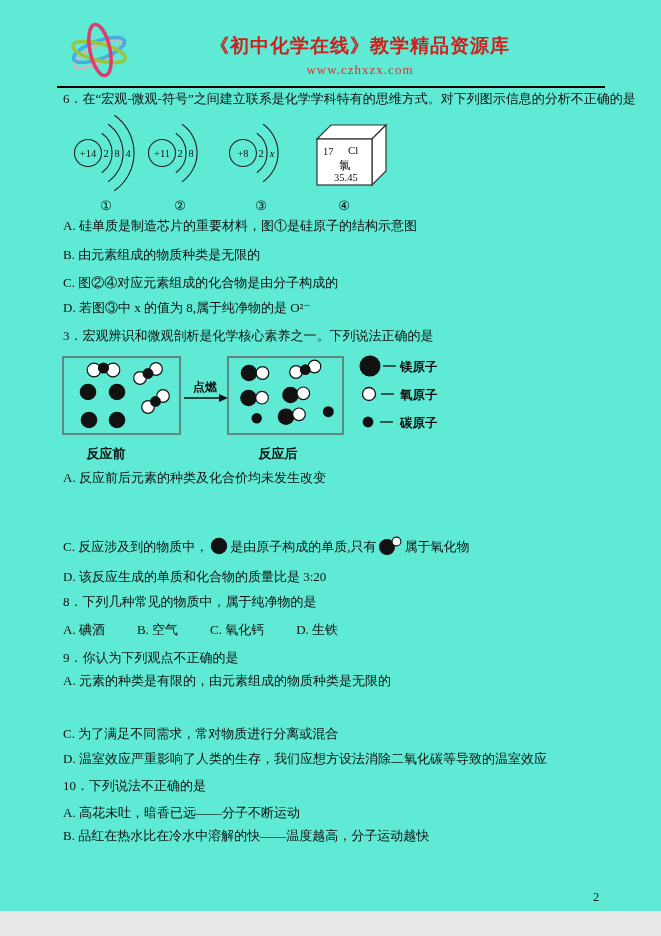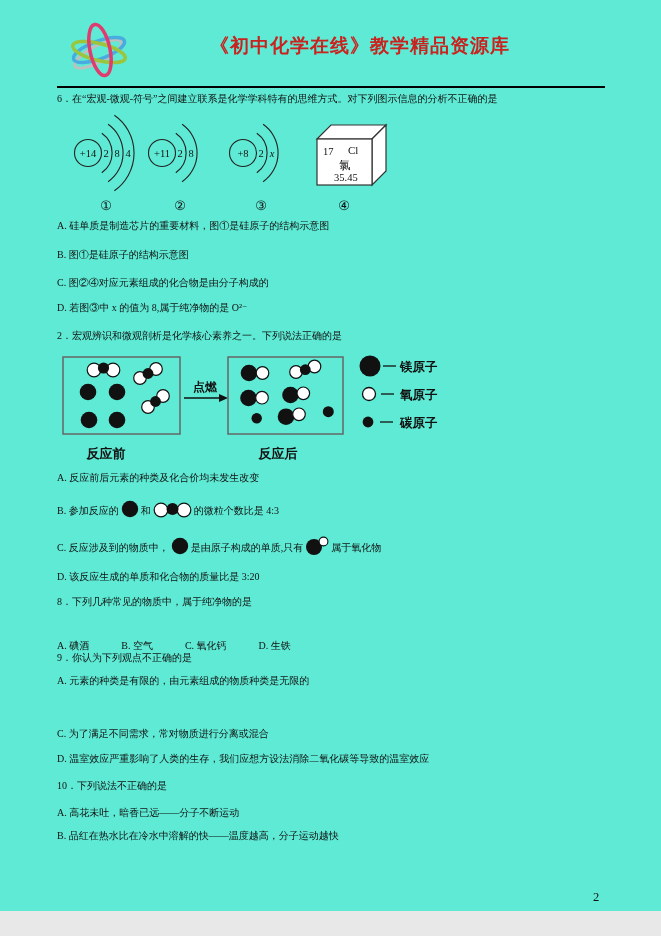--- a/index.html
+++ b/index.html
@@ -1,45 +1,46 @@
 <!DOCTYPE html>
 <html><head>
 <meta charset="utf-8">
 <style>
   html,body{margin:0;padding:0;background:#e8e8e8;}
   .page{
     position:relative;width:661px;height:911px;margin:0 auto;background:#5eead4;
     font-family:"Liberation Serif","DejaVu Serif",serif;color:#111;overflow:hidden;padding-left:12px;
   }
   .abs{position:absolute;}
-  .line{position:absolute;left:57px;width:560px;font-size:10px;line-height:18px;white-space:nowrap;}
+  .line{position:absolute;left:63px;width:560px;font-size:13px;line-height:18px;white-space:nowrap;}
   .header-text{position:absolute;left:150px;top:33px;width:420px;text-align:center;}
   .header-title{font-size:19px;font-weight:bold;color:#c8231f;letter-spacing:1px;}
   .header-url{font-size:13px;color:#cd3a36;margin-top:3px;letter-spacing:1px;}
   .header-rule{position:absolute;left:57px;top:86px;width:548px;border-top:2px solid #000;}
-  .opt-row{display:flex;gap:32px;margin-top:16px;}
+  .opt-row{display:flex;gap:32px;}
   .sym{vertical-align:-4px;margin:0 2px;}
   svg text{font-family:"Liberation Serif","DejaVu Serif",serif;fill:#111;}
   .pagenum{position:absolute;left:593px;top:890px;font-size:12.5px;}
 </style>
 </head>
 <body>
 
 <div class="page">
 
   <svg class="abs" style="left:62px;top:20px" width="80" height="66" viewBox="0 0 80 66">
     <g fill="none" stroke-linecap="round">
       <ellipse cx="36" cy="34" rx="26" ry="8" stroke="#bfbfbf" stroke-width="3" transform="rotate(-28 36 34)"></ellipse>
       <ellipse cx="37" cy="30" rx="27" ry="9" stroke="#49ace0" stroke-width="3.5" transform="rotate(-20 37 30)"></ellipse>
       <ellipse cx="37" cy="32" rx="27" ry="8.5" stroke="#9bc53d" stroke-width="3.5" transform="rotate(14 37 32)"></ellipse>
       <ellipse cx="38" cy="30" rx="26" ry="10" stroke="#e13a6f" stroke-width="3.5" transform="rotate(78 38 30)"></ellipse>
     </g>
   </svg>
   <div class="header-text">
     <div class="header-title">《初中化学在线》教学精品资源库</div>
+    <div class="header-url">www.czhxzx.com</div>
   </div>
   <div class="header-rule"></div>
 
   <div class="line" style="top:90px">6．在“宏观-微观-符号”之间建立联系是化学学科特有的思维方式。对下列图示信息的分析不正确的是</div>
 
   <svg class="abs" style="left:57px;top:112px" width="430" height="104" viewBox="0 0 430 104">
     <g stroke="#222" stroke-width="1.1" fill="none">
 
       <circle cx="31" cy="41" r="13.5"></circle>
       <path d="M44.8,21.3 A24,24 0 0 1 44.8,60.7"></path>
@@ -80,25 +81,25 @@
     </g>
     <g font-size="13" text-anchor="middle">
       <text x="49" y="98">①</text>
       <text x="123" y="98">②</text>
       <text x="204" y="98">③</text>
       <text x="287" y="98">④</text>
     </g>
   </svg>
 
   <div class="line" style="top:217px">A. 硅单质是制造芯片的重要材料，图①是硅原子的结构示意图</div>
-  <div class="line" style="top:246px">B. 图①是硅原子的结构示意图</div>
+  <div class="line" style="top:246px">B. 由元素组成的物质种类是无限的</div>
   <div class="line" style="top:274px">C. 图②④对应元素组成的化合物是由分子构成的</div>
   <div class="line" style="top:299px">D. 若图③中 x 的值为 8,属于纯净物的是 O²⁻</div>
 
-  <div class="line" style="top:327px">2．宏观辨识和微观剖析是化学核心素养之一。下列说法正确的是</div>
+  <div class="line" style="top:327px">3．宏观辨识和微观剖析是化学核心素养之一。下列说法正确的是</div>
 
   <svg class="abs" style="left:57px;top:352px" width="430" height="115" viewBox="0 0 430 115">
 
     <rect x="6" y="5" width="117" height="77" fill="none" stroke="#666" stroke-width="1.5"></rect>
     <g>
 
       <circle cx="37" cy="18" r="6.8" fill="#fff" stroke="#111" stroke-width="1.2"></circle>
       <circle cx="56" cy="18" r="6.8" fill="#fff" stroke="#111" stroke-width="1.2"></circle>
       <circle cx="46.5" cy="16" r="5.6" fill="#111"></circle>
 
@@ -158,29 +159,20 @@
       <text x="343" y="74.5" font-size="12.5" font-weight="bold">碳原子</text>
     </g>
     <g font-size="13" font-weight="bold" text-anchor="middle">
       <text x="49" y="106">反应前</text>
       <text x="221" y="106">反应后</text>
     </g>
   </svg>
 
   <div class="line" style="top:469px">A. 反应前后元素的种类及化合价均未发生改变</div>
 
-  <div class="line" style="top:500px">
-    <span>B. 参加反应的</span><svg class="sym" width="18" height="18" viewBox="0 0 18 18">
-        <circle cx="9" cy="9" r="8.2" fill="#111"></circle>
-      </svg><span>和</span><svg class="sym" width="39" height="18" viewBox="0 0 39 18">
-        <circle cx="8" cy="10" r="6.8" fill="#fff" stroke="#111" stroke-width="1.2"></circle>
-        <circle cx="31" cy="10" r="6.8" fill="#fff" stroke="#111" stroke-width="1.2"></circle>
-        <circle cx="19.5" cy="9" r="6" fill="#111"></circle>
-      </svg><span>的微粒个数比是 4:3</span>
-  </div>
 
   <div class="line" style="top:536px">
     <span>C. 反应涉及到的物质中，</span><svg class="sym" width="18" height="18" viewBox="0 0 18 18">
         <circle cx="9" cy="9" r="8.2" fill="#111"></circle>
       </svg><span>是由原子构成的单质,只有</span><svg class="sym" width="24" height="19" viewBox="0 0 24 19">
         <circle cx="9" cy="11" r="8" fill="#111"></circle>
         <circle cx="18.5" cy="5.5" r="4.4" fill="#fff" stroke="#111" stroke-width="1.1"></circle>
       </svg><span>属于氧化物</span>
   </div>
 

